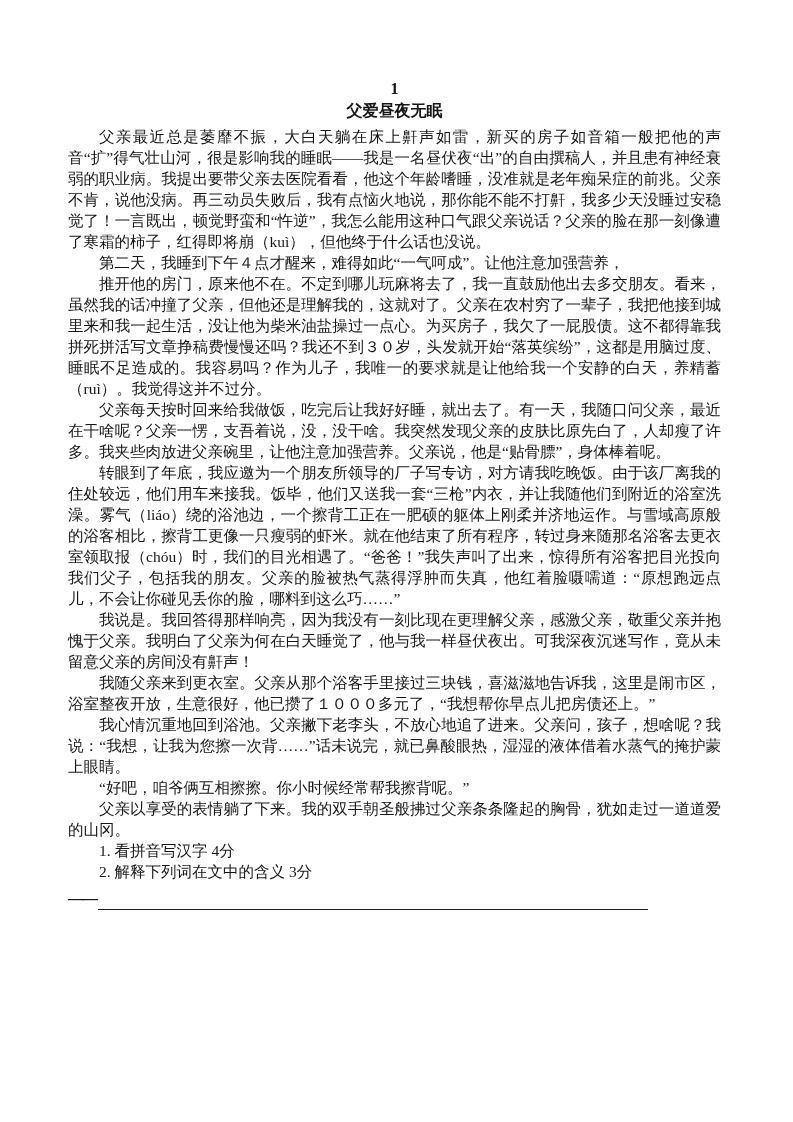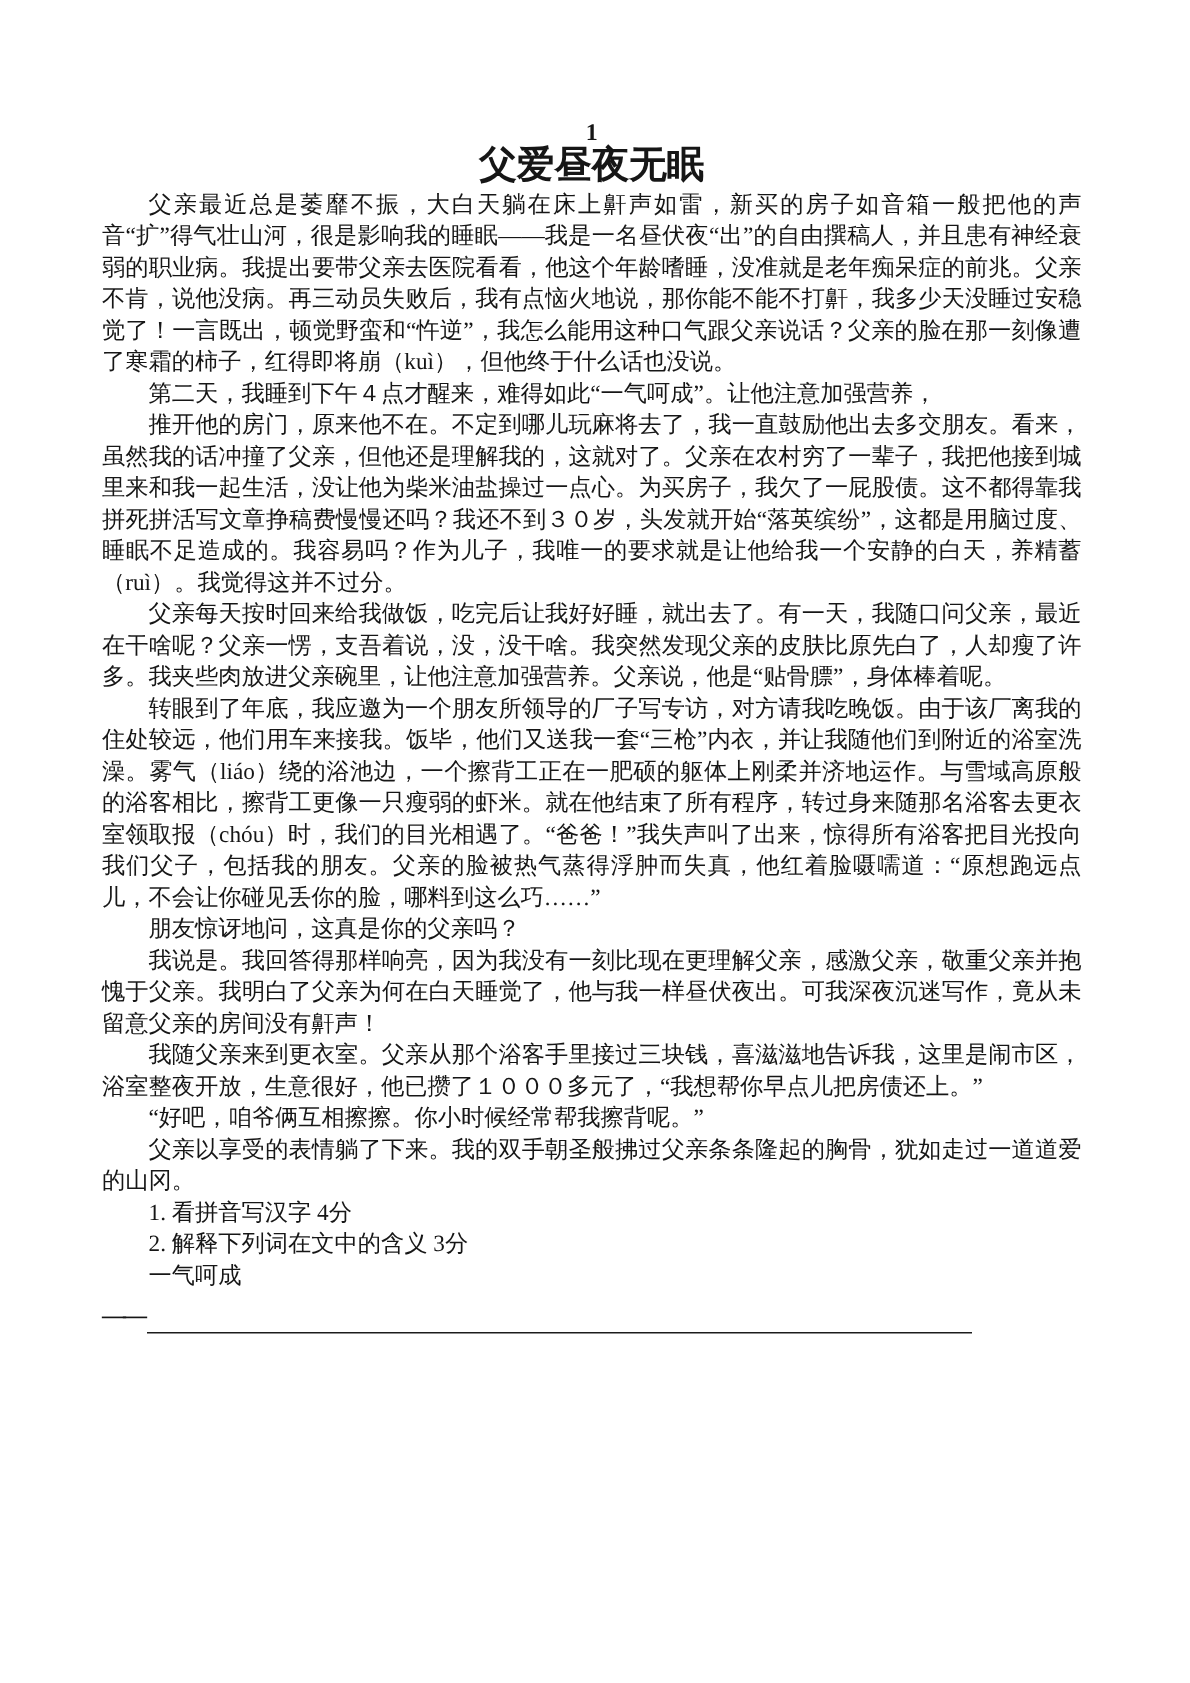--- a/index.html
+++ b/index.html
@@ -20,21 +20,21 @@
   }
   .pagenum {
     text-align: center;
     font-weight: bold;
     font-size: 16px;
     line-height: 18px;
   }
   .title {
     text-align: center;
     font-weight: bold;
-    font-size: 25px;
+    font-size: 16px;
     line-height: 22px;
     margin: 2px 0 4px 0;
   }
   p.body {
     margin: 0;
     font-size: 15.5px;
     line-height: 21px;
     text-indent: 2em;
     text-align: justify;
     text-justify: inter-ideograph;
@@ -66,27 +66,26 @@
 
 <div class="page">
   <div class="pagenum">1</div>
   <div class="title">父爱昼夜无眠</div>
 
   <p class="body">父亲最近总是萎靡不振，大白天躺在床上鼾声如雷，新买的房子如音箱一般把他的声音“扩”得气壮山河，很是影响我的睡眠——我是一名昼伏夜“出”的自由撰稿人，并且患有神经衰弱的职业病。我提出要带父亲去医院看看，他这个年龄嗜睡，没准就是老年痴呆症的前兆。父亲不肯，说他没病。再三动员失败后，我有点恼火地说，那你能不能不打鼾，我多少天没睡过安稳觉了！一言既出，顿觉野蛮和“忤逆”，我怎么能用这种口气跟父亲说话？父亲的脸在那一刻像遭了寒霜的柿子，红得即将崩（kuì），但他终于什么话也没说。</p>
   <p class="body">第二天，我睡到下午４点才醒来，难得如此“一气呵成”。让他注意加强营养，</p>
   <p class="body">推开他的房门，原来他不在。不定到哪儿玩麻将去了，我一直鼓励他出去多交朋友。看来，虽然我的话冲撞了父亲，但他还是理解我的，这就对了。父亲在农村穷了一辈子，我把他接到城里来和我一起生活，没让他为柴米油盐操过一点心。为买房子，我欠了一屁股债。这不都得靠我拼死拼活写文章挣稿费慢慢还吗？我还不到３０岁，头发就开始“落英缤纷”，这都是用脑过度、睡眠不足造成的。我容易吗？作为儿子，我唯一的要求就是让他给我一个安静的白天，养精蓄（ruì）。我觉得这并不过分。</p>
   <p class="body">父亲每天按时回来给我做饭，吃完后让我好好睡，就出去了。有一天，我随口问父亲，最近在干啥呢？父亲一愣，支吾着说，没，没干啥。我突然发现父亲的皮肤比原先白了，人却瘦了许多。我夹些肉放进父亲碗里，让他注意加强营养。父亲说，他是“贴骨膘”，身体棒着呢。</p>
   <p class="body">转眼到了年底，我应邀为一个朋友所领导的厂子写专访，对方请我吃晚饭。由于该厂离我的住处较远，他们用车来接我。饭毕，他们又送我一套“三枪”内衣，并让我随他们到附近的浴室洗澡。雾气（liáo）绕的浴池边，一个擦背工正在一肥硕的躯体上刚柔并济地运作。与雪域高原般的浴客相比，擦背工更像一只瘦弱的虾米。就在他结束了所有程序，转过身来随那名浴客去更衣室领取报（chóu）时，我们的目光相遇了。“爸爸！”我失声叫了出来，惊得所有浴客把目光投向我们父子，包括我的朋友。父亲的脸被热气蒸得浮肿而失真，他红着脸嗫嚅道：“原想跑远点儿，不会让你碰见丢你的脸，哪料到这么巧……”</p>
-  <p class="body">朋友惊讶地问，这真是你的父亲吗？</p>
   <p class="body">我说是。我回答得那样响亮，因为我没有一刻比现在更理解父亲，感激父亲，敬重父亲并抱愧于父亲。我明白了父亲为何在白天睡觉了，他与我一样昼伏夜出。可我深夜沉迷写作，竟从未留意父亲的房间没有鼾声！</p>
   <p class="body">我随父亲来到更衣室。父亲从那个浴客手里接过三块钱，喜滋滋地告诉我，这里是闹市区，浴室整夜开放，生意很好，他已攒了１０００多元了，“我想帮你早点儿把房债还上。”</p>
+  <p class="body">我心情沉重地回到浴池。父亲撇下老李头，不放心地追了进来。父亲问，孩子，想啥呢？我说：“我想，让我为您擦一次背……”话未说完，就已鼻酸眼热，湿湿的液体借着水蒸气的掩护蒙上眼睛。</p>
   <p class="body">“好吧，咱爷俩互相擦擦。你小时候经常帮我擦背呢。”</p>
   <p class="body">父亲以享受的表情躺了下来。我的双手朝圣般拂过父亲条条隆起的胸骨，犹如走过一道道爱的山冈。</p>
 
   <p class="body"><span>1. 看拼音写汉字 </span><span class="b">4分</span></p>
   <p class="body"><span>2. 解释下列词</span><span class="b">在文中</span><span>的含义 </span><span class="b">3分</span></p>
-  <p class="body">一气呵成</p>
 
   <div class="answer-row">
     <span class="dashes">——</span>
     <div class="blank"></div>
   </div>
 </div>
 
 </body></html>

